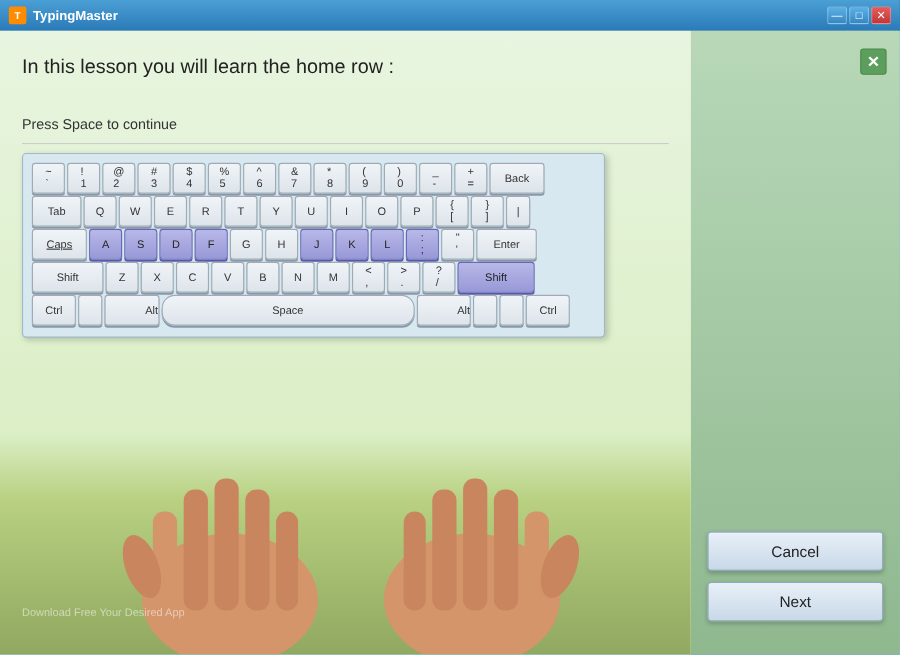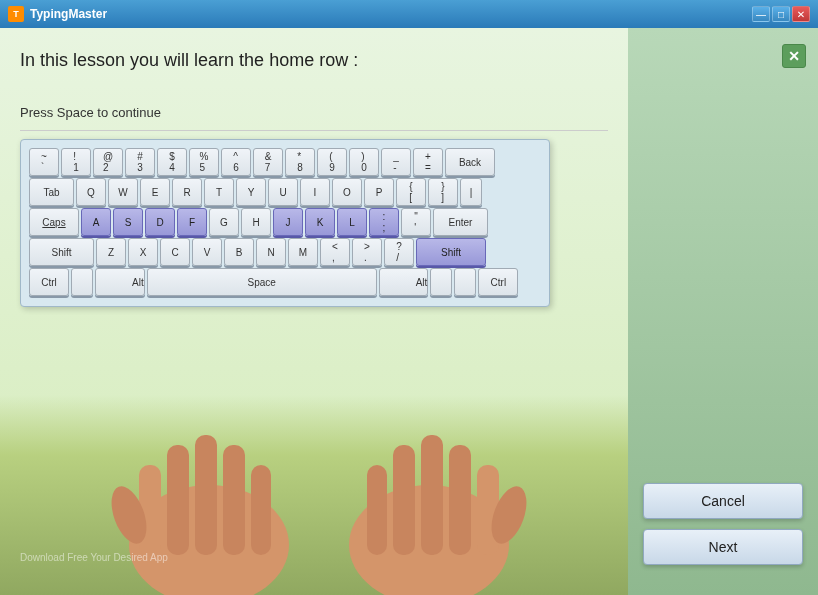--- a/index.html
+++ b/index.html
@@ -132,21 +132,21 @@
     }
 
     .key.wide-back { min-width: 50px; }
     .key.tab { min-width: 45px; }
     .key.caps { min-width: 50px; text-decoration: underline; }
     .key.enter { min-width: 55px; }
     .key.shift-left { min-width: 65px; }
     .key.shift-right { min-width: 70px; }
     .key.ctrl { min-width: 40px; }
     .key.alt { min-width: 38px; padding-left: 36px; }
-    .key.space { min-width: 230px; }
+    .key.space { min-width: 230px; border-radius: 12px; }
     .key.pipe { min-width: 22px; }
 
     
     .hands-area {
       position: absolute;
       bottom: 0;
       left: 0;
       right: 0;
       height: 200px;
       background: linear-gradient(to bottom, rgba(180,200,150,0) 0%, #b8d080 30%, #90a860 100%);

